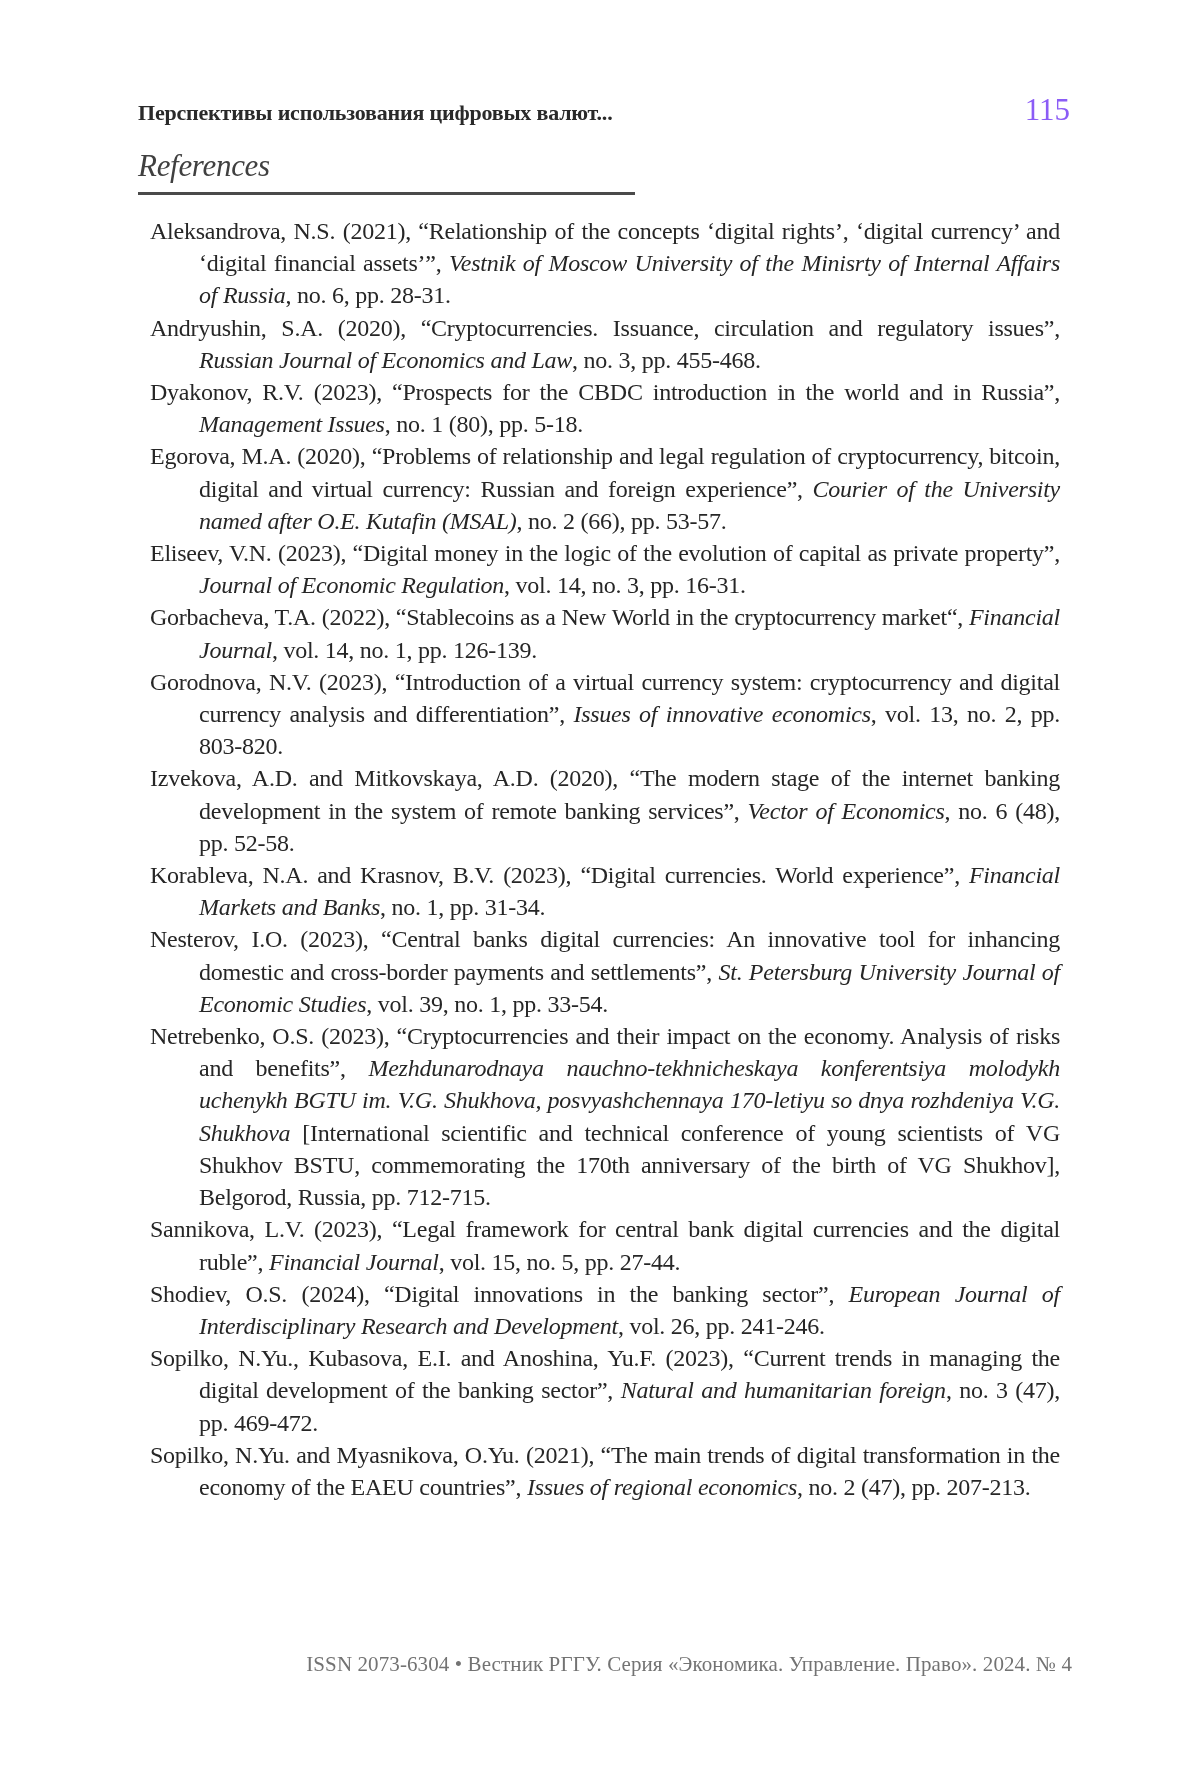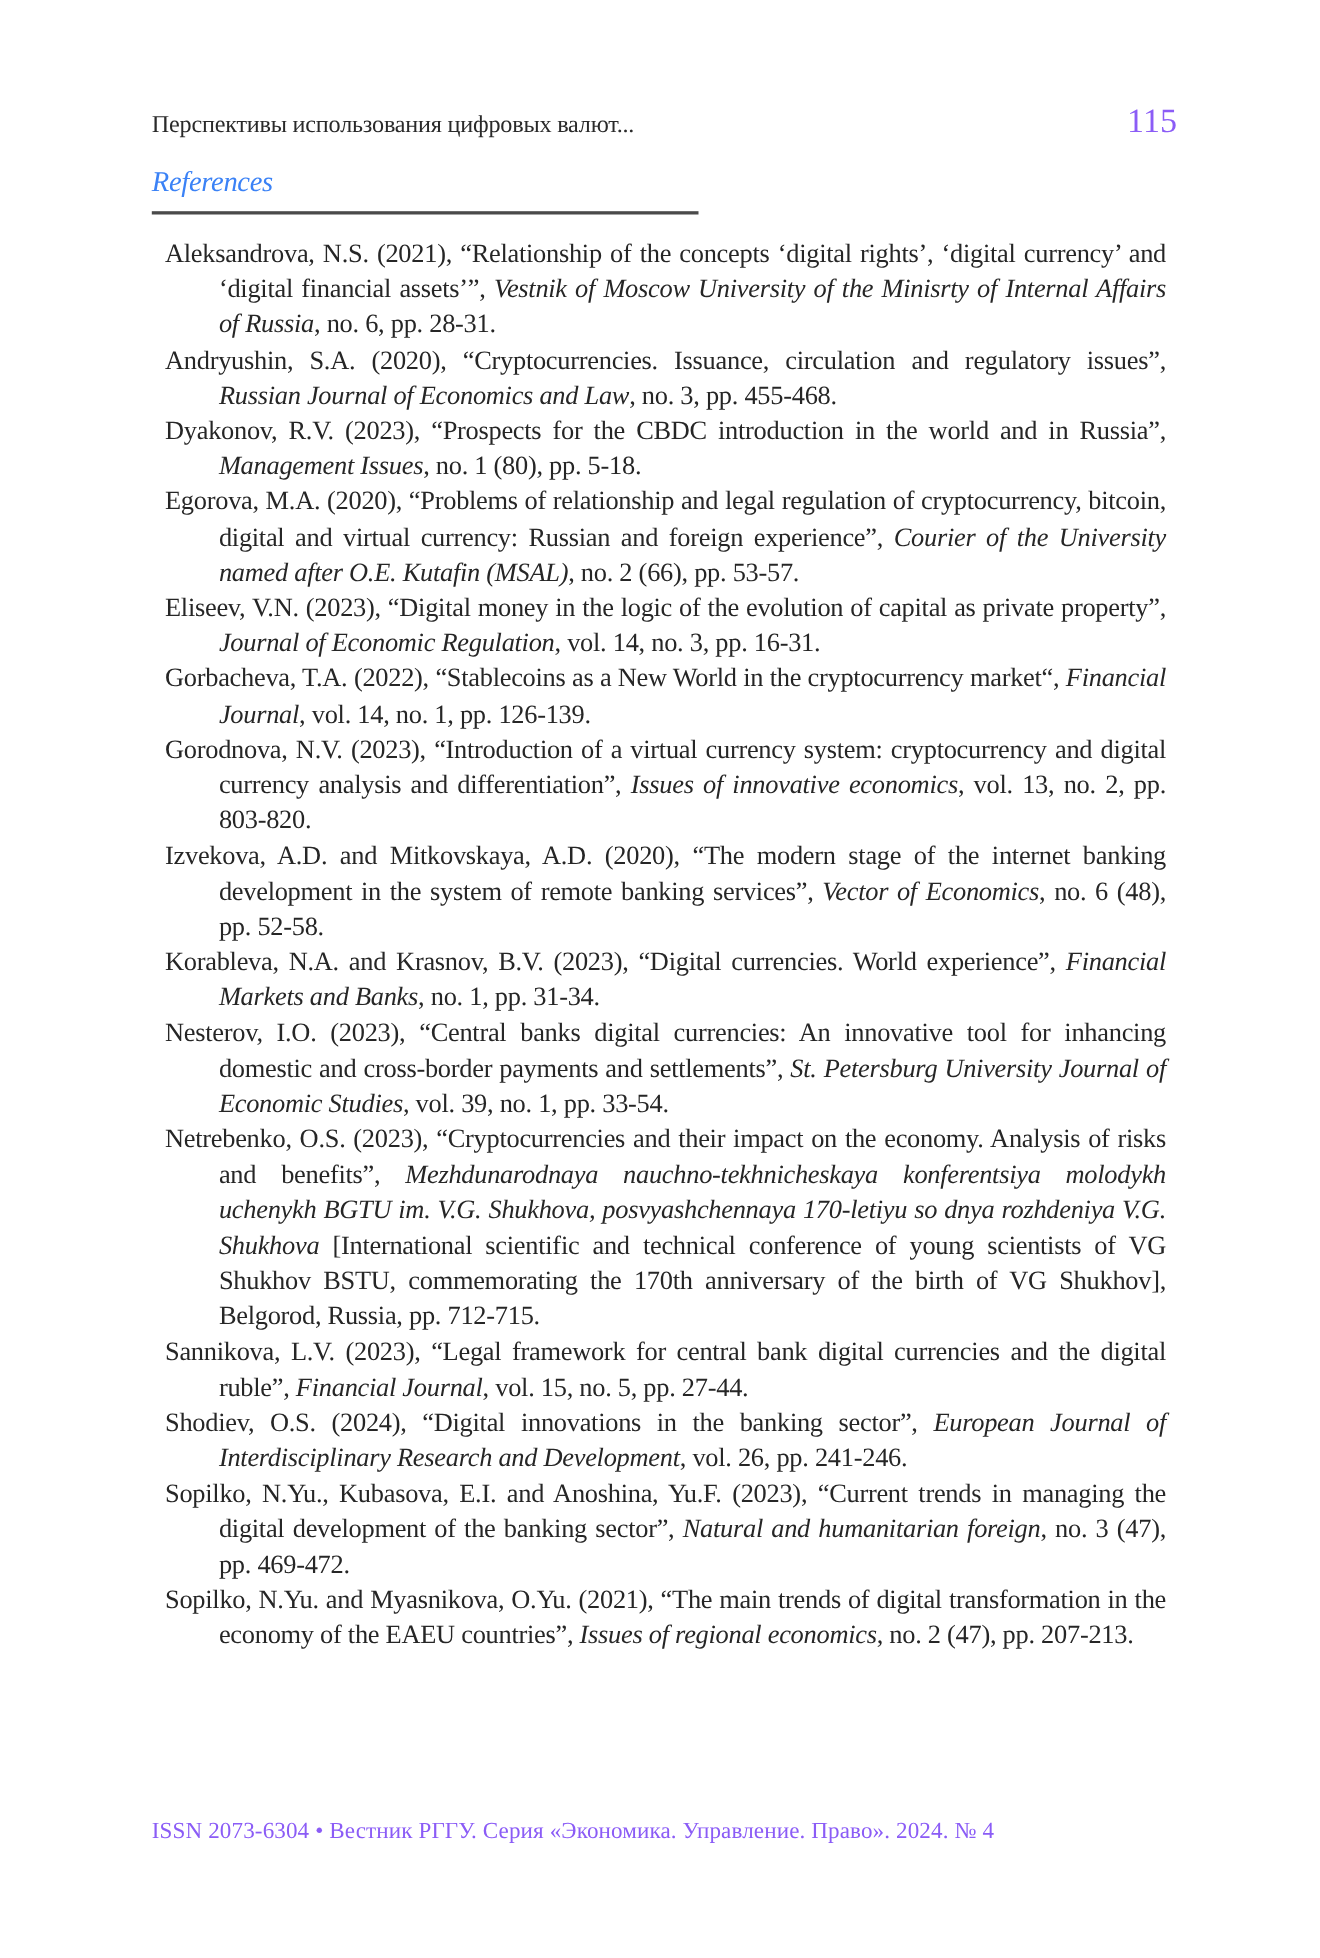--- a/index.html
+++ b/index.html
@@ -1,29 +1,29 @@
 <!DOCTYPE html>
 <html><head>
 <meta charset="utf-8">
 <style>
   html, body { margin: 0; padding: 0; background: #ffffff; }
   body { width: 1200px; height: 1780px; position: relative; overflow: hidden;
          font-family: "Liberation Serif", "DejaVu Serif", serif; color: #1e1e1e; }
   .page { position: absolute; left: 138px; top: 92px; width: 934px; }
   .running-head { display: flex; justify-content: space-between; align-items: baseline; height: 40px; }
-  .running-title { font-size: 22px; letter-spacing: -0.2px; color: #2a2a2a; }
+  .running-title { font-size: 22px; letter-spacing: -0.2px; color: #2a2a2a; font-weight: bold; }
   .page-number { font-size: 31px; color: #8b5cf6; margin-right: 2px; }
-  .section-title { font-style: italic; font-size: 26px; margin-top: 16px; line-height: 36px; color: #3b82f6; letter-spacing: -0.3px; }
+  .section-title { font-style: italic; font-size: 31px; margin-top: 16px; line-height: 36px; color: #404040; letter-spacing: -0.3px; }
   .section-rule { width: 497px; height: 3px; background: #4a4a4a; margin-top: 8px; margin-bottom: 20px; }
   .refs { margin: 12px; padding: 0; list-style: none; }
   .ref { font-size: 24px; line-height: 32.2px; text-align: justify; padding-left: 49px; text-indent: -49px;
          letter-spacing: -0.25px; color: #262626; }
   .ref .it { font-style: italic; }
-  .footer { position: absolute; left: 138px; top: 1652px; width: 934px; font-size: 21px; color: #8b5cf6;
-            letter-spacing: 0.1px; }
+  .footer { position: absolute; left: 138px; top: 1652px; width: 934px; font-size: 21px; color: #737373;
+            letter-spacing: 0.1px; text-align: right; }
 </style>
 </head>
 <body>
 
 <div class="page">
   <div class="running-head">
     <span class="running-title">Перспективы использования цифровых валют...</span>
     <span class="page-number">115</span>
   </div>
   <div class="section-title">References</div>

